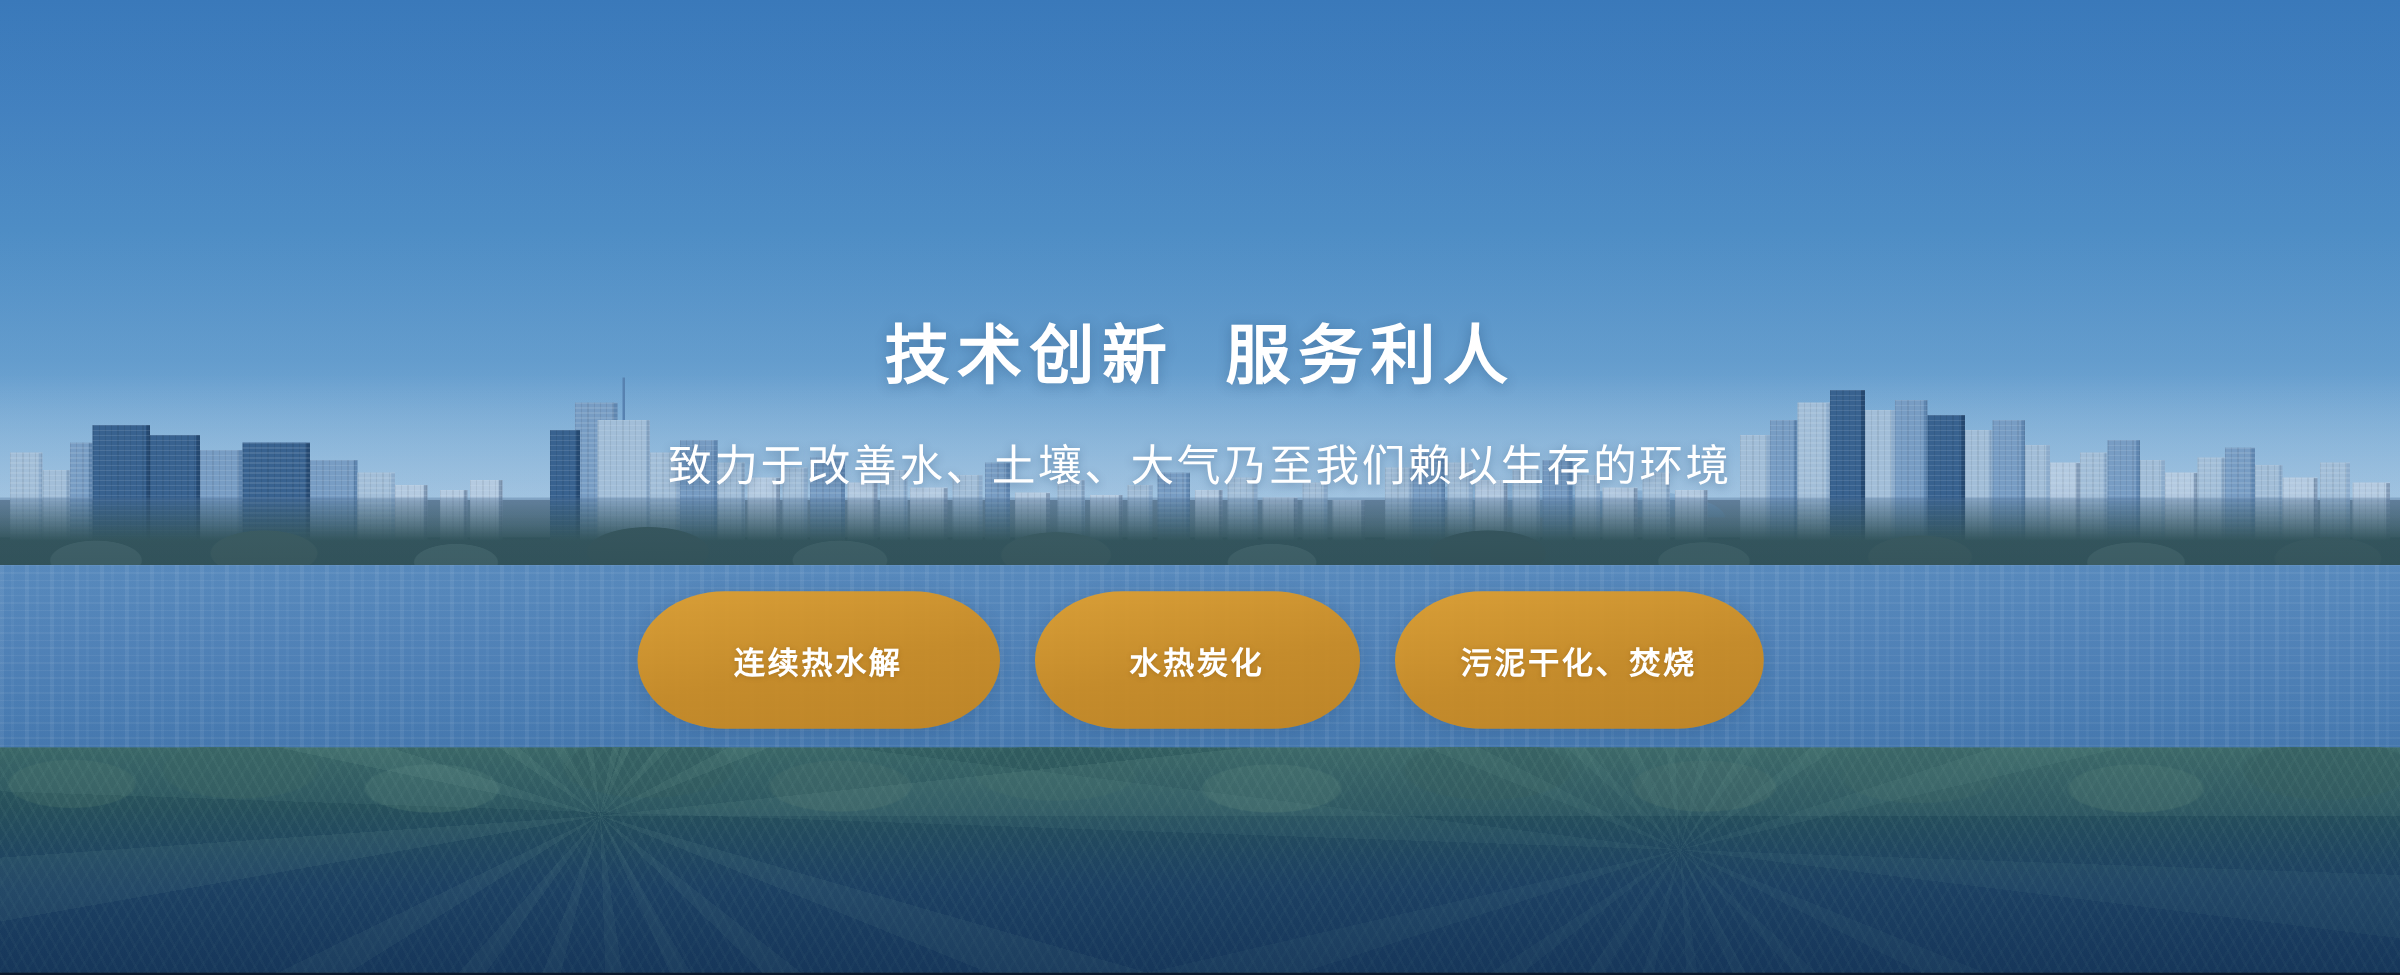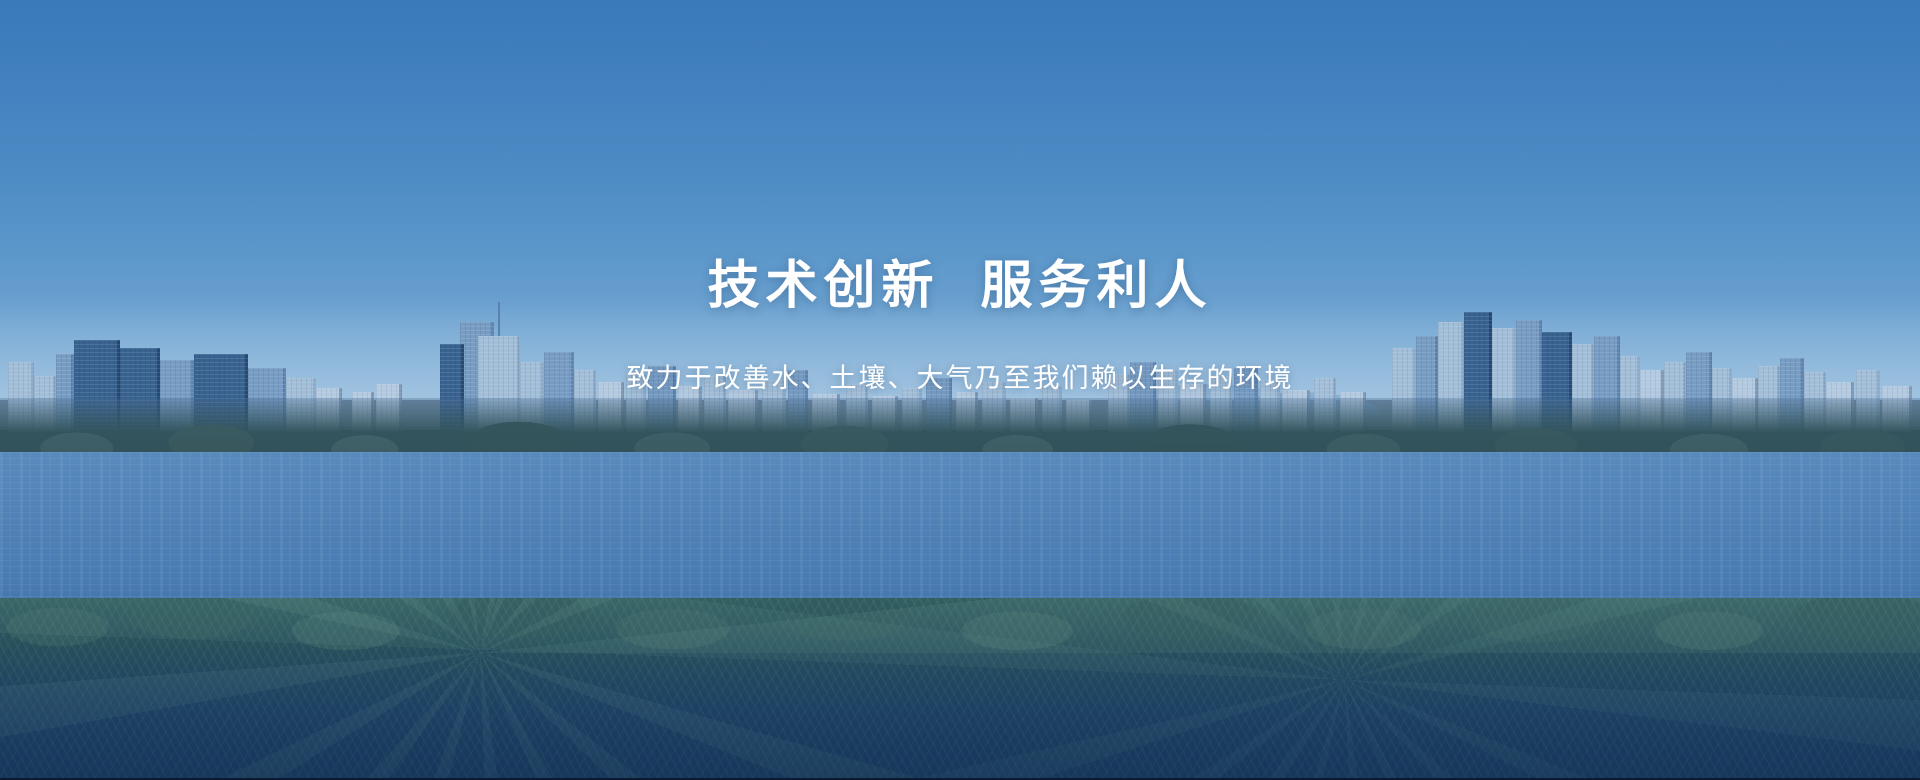--- a/index.html
+++ b/index.html
@@ -235,27 +235,27 @@
     color: #ffffff;
     font-size: 52px;
     font-weight: 700;
     letter-spacing: 6px;
     line-height: 1.15;
     text-shadow: 0 2px 10px rgba(12,45,85,.30);
     white-space: pre;
   }
 
   .hero-subtitle {
-    margin: 12px;
+    margin: 0;
     position: absolute;
     top: 344px;
     left: 0; right: 0;
     text-align: center;
     color: #ffffff;
-    font-size: 27px;
+    font-size: 35px;
     font-weight: 400;
     letter-spacing: 2px;
     text-shadow: 0 2px 8px rgba(12,45,85,.35);
   }
 
   
   .cta-row {
     position: absolute;
     top: 473px;
     left: 0; right: 0;
@@ -384,15 +384,20 @@
     <div class="foreground"></div>
     <div class="photo-grade"></div>
   </div>
 
   <div class="hero">
 
     <h1 class="hero-title">技术创新  服务利人</h1>
 
     <p class="hero-subtitle">致力于改善水、土壤、大气乃至我们赖以生存的环境</p>
 
+    <div class="cta-row">
+      <button class="cta cta-1">连续热水解</button>
+      <button class="cta cta-2">水热炭化</button>
+      <button class="cta cta-3">污泥干化、焚烧</button>
+    </div>
 
   </div>
 </div>
 
 </body></html>

